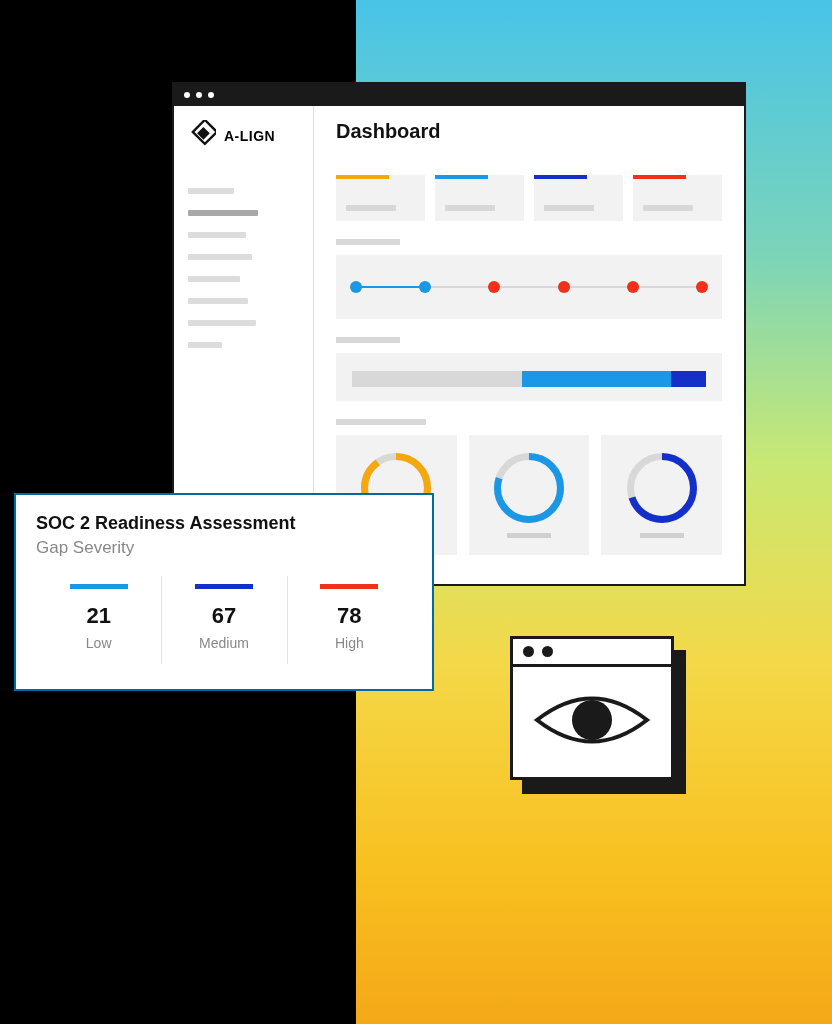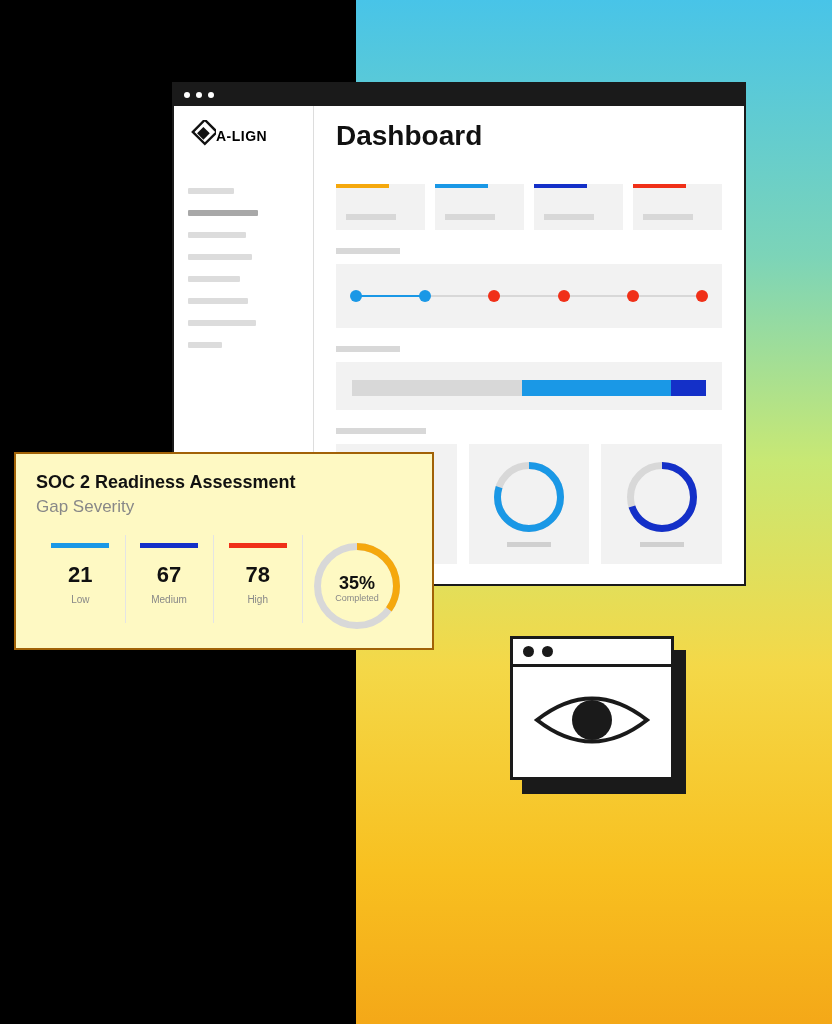--- a/index.html
+++ b/index.html
@@ -58,20 +58,21 @@
     height: calc(100% - 22px);
   }
   .sidebar {
     width: 140px;
     border-right: 1px solid #ddd;
     padding: 14px 14px;
   }
   .brand {
     display: flex;
     align-items: center;
+    gap: 8px;
     margin-bottom: 36px;
   }
   .brand svg { flex: 0 0 auto; }
   .brand-name {
     font-weight: 800;
     font-size: 14px;
     letter-spacing: 0.5px;
   }
   .nav-item {
     height: 6px;
@@ -80,21 +81,21 @@
     border-radius: 1px;
   }
   .nav-item.active { background: #a8a8a8; }
 
   .main {
     flex: 1;
     padding: 14px 22px 0 22px;
     overflow: hidden;
   }
   .page-title {
-    font-size: 28px;
+    font-size: 20px;
     font-weight: 800;
     color: #111;
     margin-bottom: 32px;
   }
 
   .stat-row {
     display: flex;
     gap: 10px;
     margin-bottom: 18px;
   }
@@ -185,25 +186,25 @@
   .donut-card svg { display: block; }
   .donut-card .dl {
     width: 44px; height: 5px;
     background: #d0d0d0;
   }
 
   
   .soc-card {
     position: absolute;
     left: 14px;
-    top: 452px;
+    top: 493px;
     width: 420px;
     height: 198px;
-    background: #fef9c3;
-    border: 2px solid #a16207;
+    background: #ffffff;
+    border: 2px solid #0369a1;
     padding: 18px 20px 0 20px;
   }
   .soc-title {
     font-size: 18px;
     font-weight: 800;
     color: #111;
     margin-bottom: 4px;
   }
   .soc-sub {
     font-size: 17px;
@@ -234,21 +235,21 @@
     width: 58px;
     margin: 0 auto 14px auto;
   }
   .metric .val {
     font-size: 22px;
     font-weight: 800;
     color: #111;
     margin-bottom: 6px;
   }
   .metric .lab {
-    font-size: 10px;
+    font-size: 14px;
     color: #888;
     text-align: center;
   }
   .completion {
     flex: 0 0 110px;
     display: flex;
     align-items: center;
     justify-content: center;
     position: relative;
   }
@@ -429,27 +430,20 @@
       <div class="metric">
         <div class="bar" style="background:#1430c8"></div>
         <div class="val">67</div>
         <div class="lab">Medium</div>
       </div>
       <div class="metric">
         <div class="bar" style="background:#f03018"></div>
         <div class="val">78</div>
         <div class="lab">High</div>
       </div>
-      <div class="metric completion">
-        <span><svg width="86" height="86" viewBox="0 0 86 86">
-            <circle cx="43" cy="43" r="39.5" fill="none" stroke="#d8d8d8" stroke-width="7"></circle>
-            <circle cx="43" cy="43" r="39.5" fill="none" stroke="#f5a80d" stroke-width="7" stroke-dasharray="86.86503687175778 248.18581963359367" transform="rotate(-90 43 43)" stroke-linecap="butt"></circle>
-          </svg></span>
-        <div class="pct"><span>35%</span><small>Completed</small></div>
-      </div>
     </div>
 </div>
 
 <div class="eye-shadow"></div>
 <div class="eye-window">
   <div class="eye-titlebar">
     <span class="tdot"></span>
     <span class="tdot"></span>
   </div>
   <div class="eye-body">

